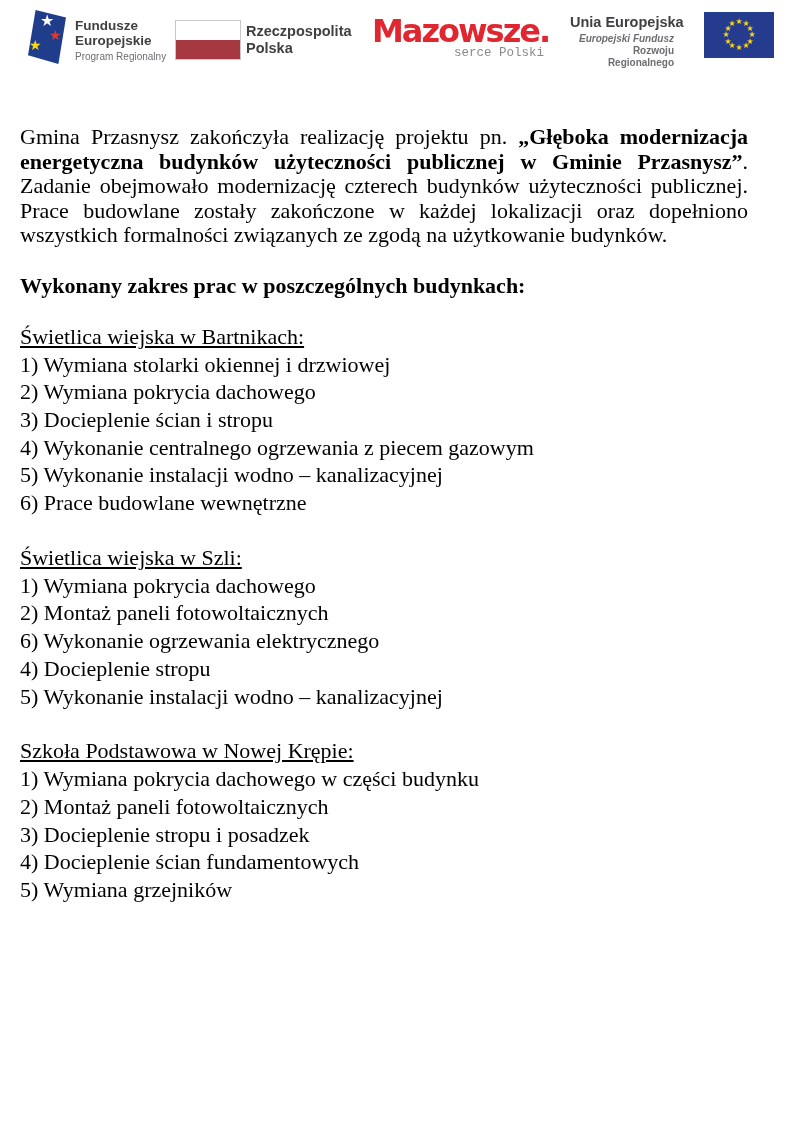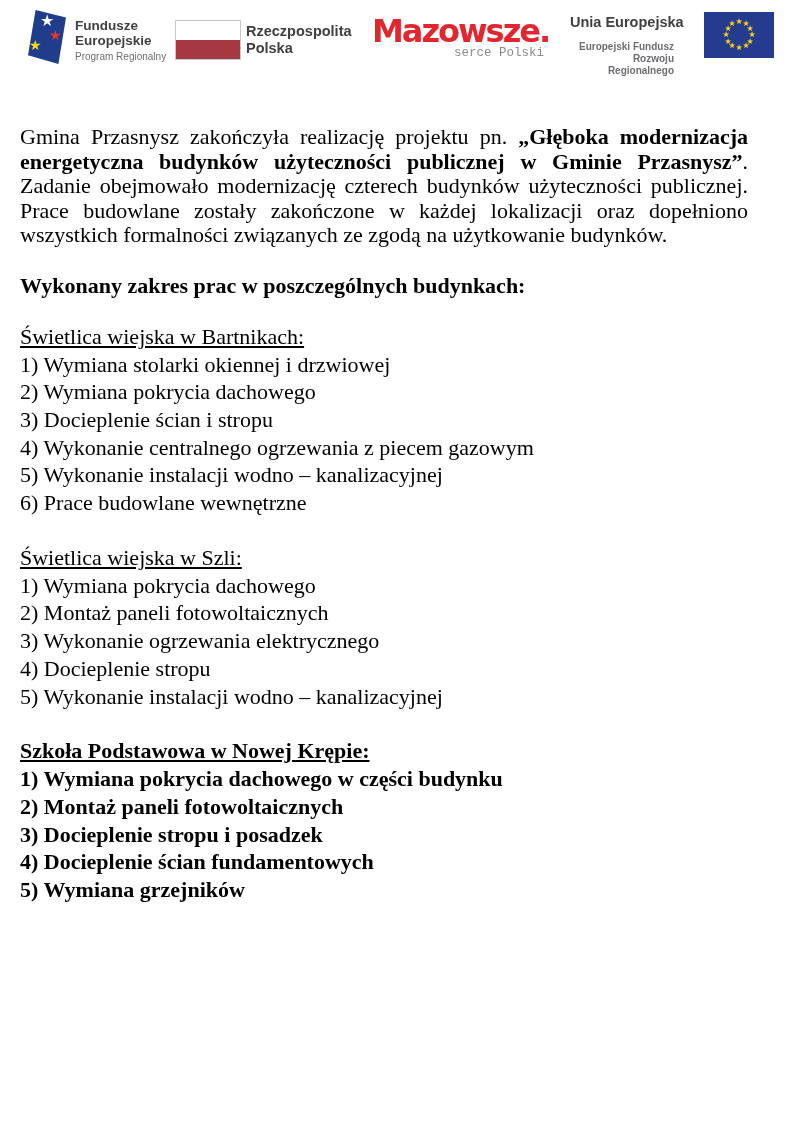--- a/index.html
+++ b/index.html
@@ -35,32 +35,32 @@
   .logo-maz { position: absolute; left: 372px; top: 14px; width: 172px; }
   .maz-title { font-family: "DejaVu Sans", sans-serif; font-weight: bold;
     font-size: 32px; line-height: 34px; color: #E0262F; letter-spacing: -2px; white-space: nowrap; }
   .maz-sub { font-family: Liberation Mono, monospace; font-size: 12.5px;
     color: #8a8a8d; text-align: right; margin-top: -2px; }
 
   .logo-eu { position: absolute; left: 570px; top: 12px; display: flex; gap: 30px; align-items: flex-start; }
   .eu-text { width: 104px; text-align: right; font-family: "Liberation Sans", sans-serif; padding-top: 2px; }
   .eu-title { font-weight: bold; font-size: 14.5px; line-height: 16px; color: #404042; white-space: nowrap; }
   .eu-sub { font-size: 10px; line-height: 12px; color: #6D6E71; font-weight: bold; }
-  .eu-sub.first { margin-top: 11px; }
+  .eu-sub.first { margin-top: 3px; font-style: italic; }
   .eu-flag { position: relative; width: 70px; height: 46px; background: #253C8E; flex: none; }
   .eu-star { position: absolute; color: #FFD617; font-size: 8px; line-height: 8px;
     width: 8px; text-align: center; font-family: "DejaVu Sans", sans-serif; }
 
   
   .content { padding: 57px 52px 0 20px; }
   .intro { margin: 0 0 24px; font-size: 22px; line-height: 24.5px; text-align: justify; }
   .intro b { font-weight: bold; }
   .subtitle { margin: 0 0 23px; font-size: 22px; line-height: 28px; font-weight: bold; }
   .section { margin: 0 0 27px; }
-  .section:last-child { margin-bottom: 14px; font-weight: bold; }
+  .section:last-child { margin-bottom: 14px; }
   .section-heading { font-size: 22px; line-height: 28px; text-decoration: underline; white-space: pre-wrap; }
   .work-list { list-style: none; margin: 0; padding: 0; }
   .work-list li { font-size: 22px; line-height: 27.7px; }
 </style>
 </head>
 <body>
 
 <div class="page">
 
   <header class="logos">
@@ -135,21 +135,21 @@
         <li>5) Wykonanie instalacji wodno – kanalizacyjnej</li>
         <li>6) Prace budowlane wewnętrzne</li>
       </ul>
     </section>
 
     <section class="section">
       <div class="section-heading">Świetlica wiejska w Szli:</div>
       <ul class="work-list">
         <li>1) Wymiana pokrycia dachowego</li>
         <li>2) Montaż paneli fotowoltaicznych</li>
-        <li>3) Wykonanie ogrzewania elektrycznego</li>
+        <li>6) Wykonanie ogrzewania elektrycznego</li>
         <li>4) Docieplenie stropu</li>
         <li>5) Wykonanie instalacji wodno – kanalizacyjnej</li>
       </ul>
     </section>
 
     <section class="section">
     </section>
 
     <section class="section">
       <div class="section-heading">Szkoła Podstawowa w Nowej Krępie:</div>

